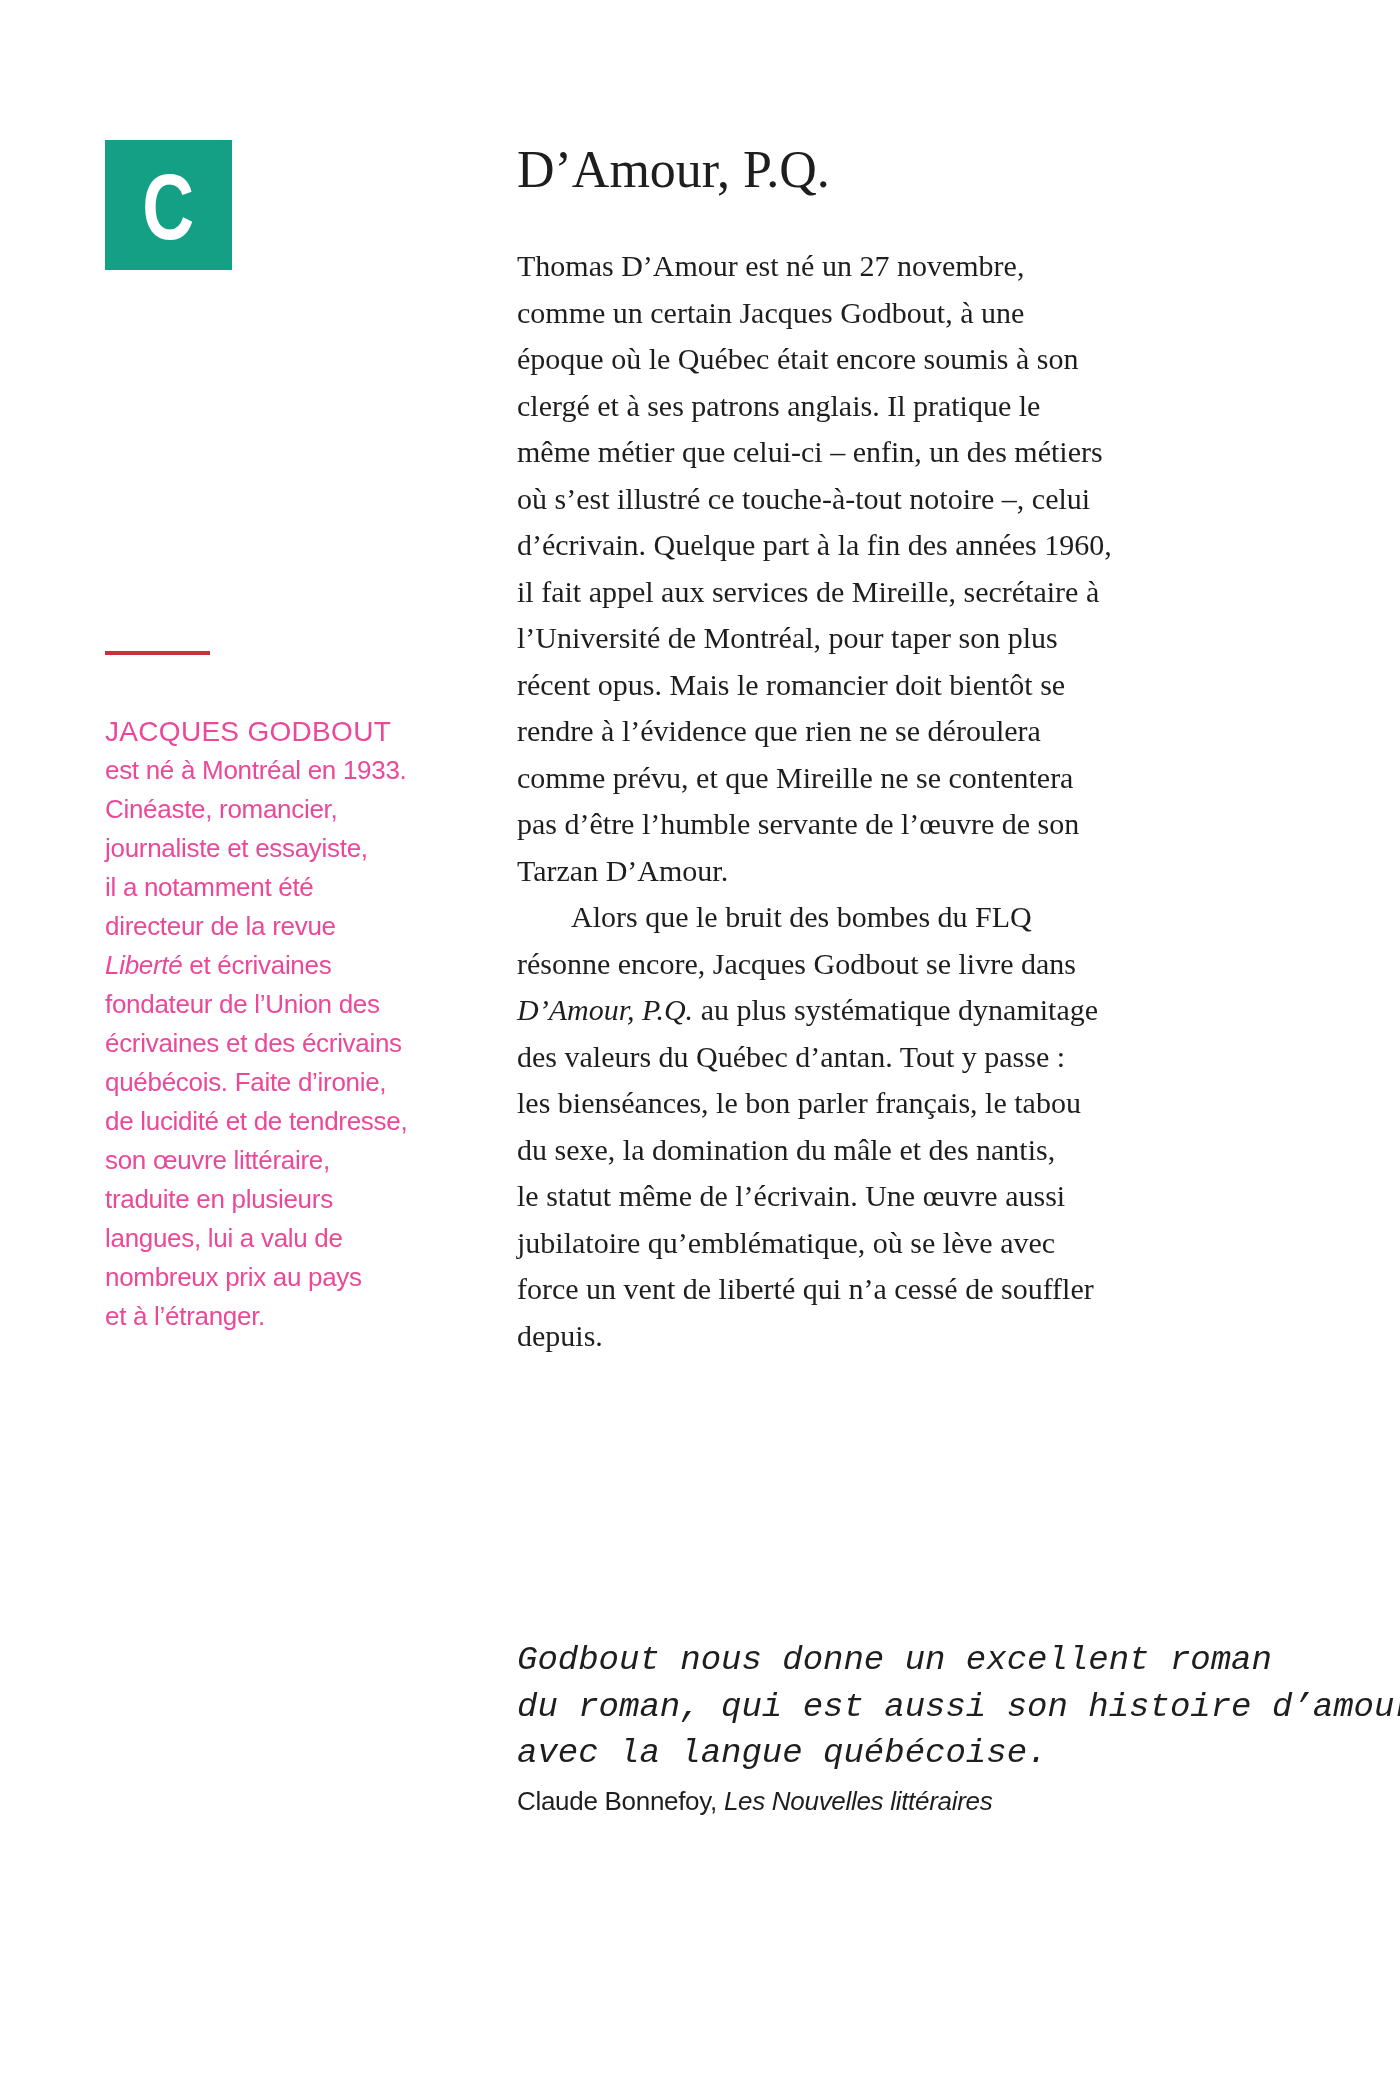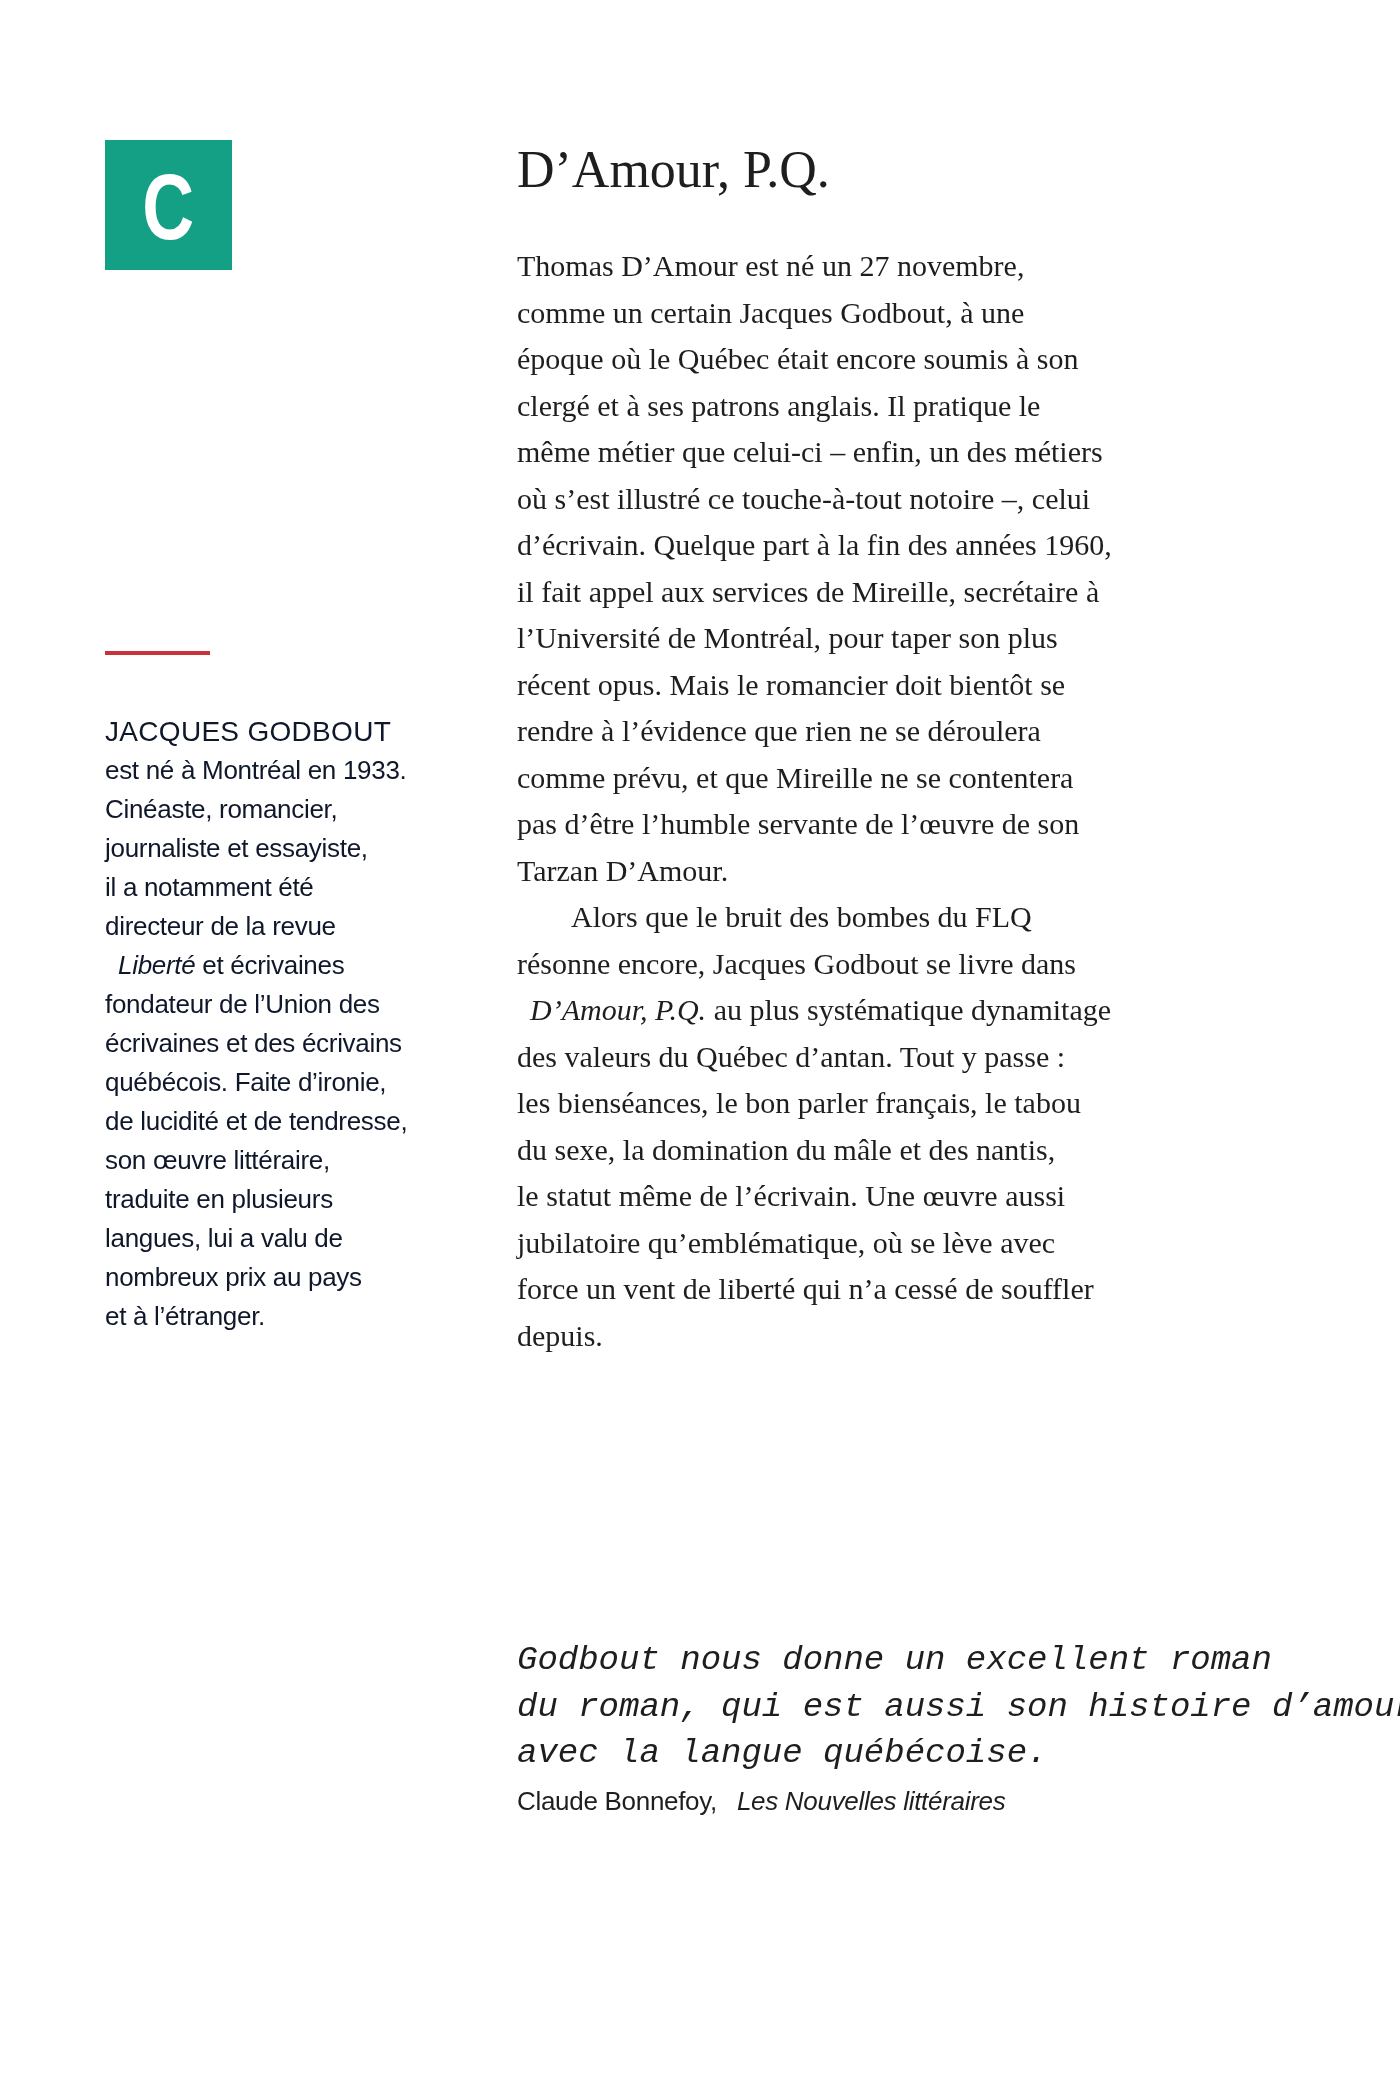--- a/index.html
+++ b/index.html
@@ -10,37 +10,37 @@
   }
   .badge-letter {
     color: #ffffff; font-family: "Liberation Sans", sans-serif; font-weight: bold;
     font-size: 92px; line-height: 1; transform: scaleX(0.78); display: inline-block; margin-top: 4px;
   }
   .rule {
     position: absolute; left: 105px; top: 651px; width: 105px; height: 4px; background: #C8323A;
   }
   .bio {
     position: absolute; left: 105px; top: 712px; width: 380px;
-    font-family: "Liberation Sans", sans-serif; font-size: 26px; line-height: 39px; color: #0f172a;
+    font-family: "Liberation Sans", sans-serif; font-size: 26px; line-height: 39px; color: #ec4899;
     letter-spacing: -0.3px;
   }
   .bio-name { display: block; font-size: 28px; letter-spacing: 0.3px; white-space: nowrap; }
   .bio-line { display: block; white-space: nowrap; }
   .title {
     position: absolute; left: 517px; top: 138px; margin: 0;
     font-family: "Liberation Serif", serif; font-weight: normal; font-size: 52px; line-height: 64px;
     color: #1e1e1e; white-space: nowrap;
   }
   .body-text {
     position: absolute; left: 517px; top: 243px; width: 800px;
     font-family: "Liberation Serif", serif; font-size: 30px; line-height: 46.5px; color: #1e1e1e;
   }
   .line { display: block; white-space: nowrap; }
   .indent { padding-left: 54px; }
-  em, .it { font-style: italic; margin-left: 13px; }
+  em, .it { font-style: italic; }
   .quote {
     position: absolute; left: 517px; top: 1637px; width: 800px;
     font-family: Liberation Mono, monospace; font-style: italic; font-size: 34px; line-height: 46.5px; color: #1e1e1e;
   }
   .attribution {
     position: absolute; left: 517px; top: 1783px; white-space: nowrap;
     font-family: "Liberation Sans", sans-serif; font-size: 26px; line-height: 36px; color: #1e1e1e;
     letter-spacing: -0.3px;
   }
 </style>

